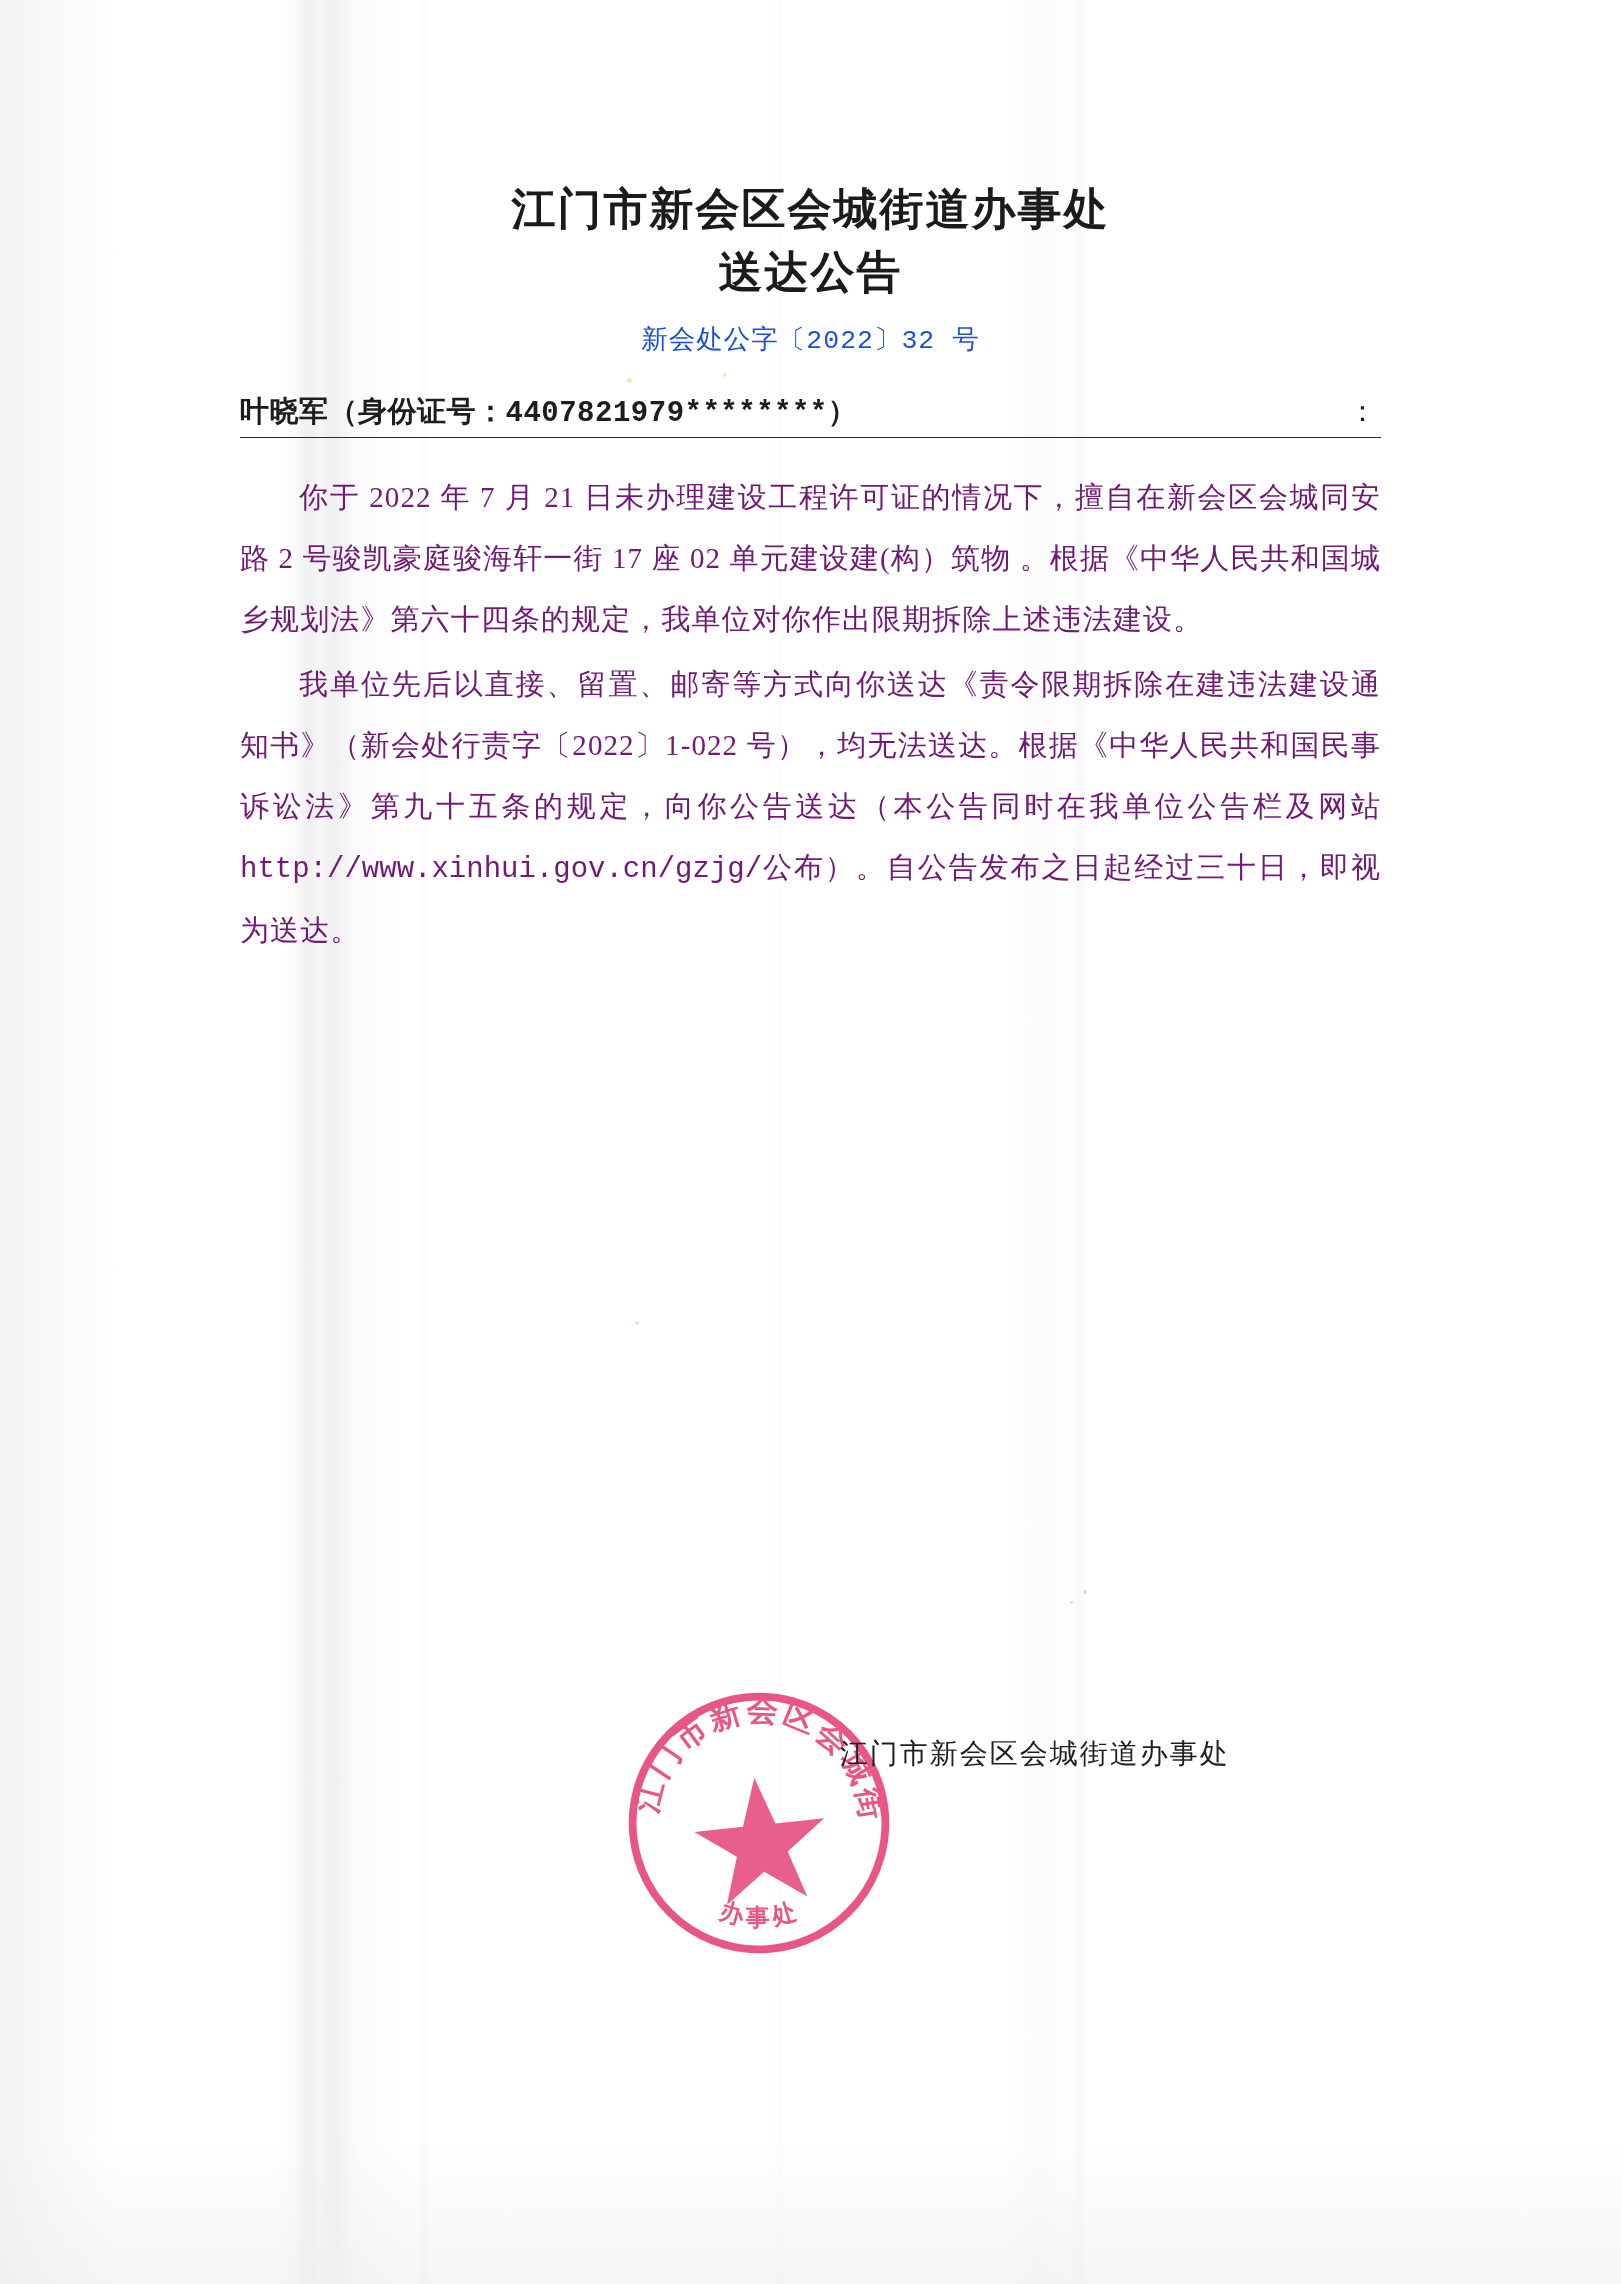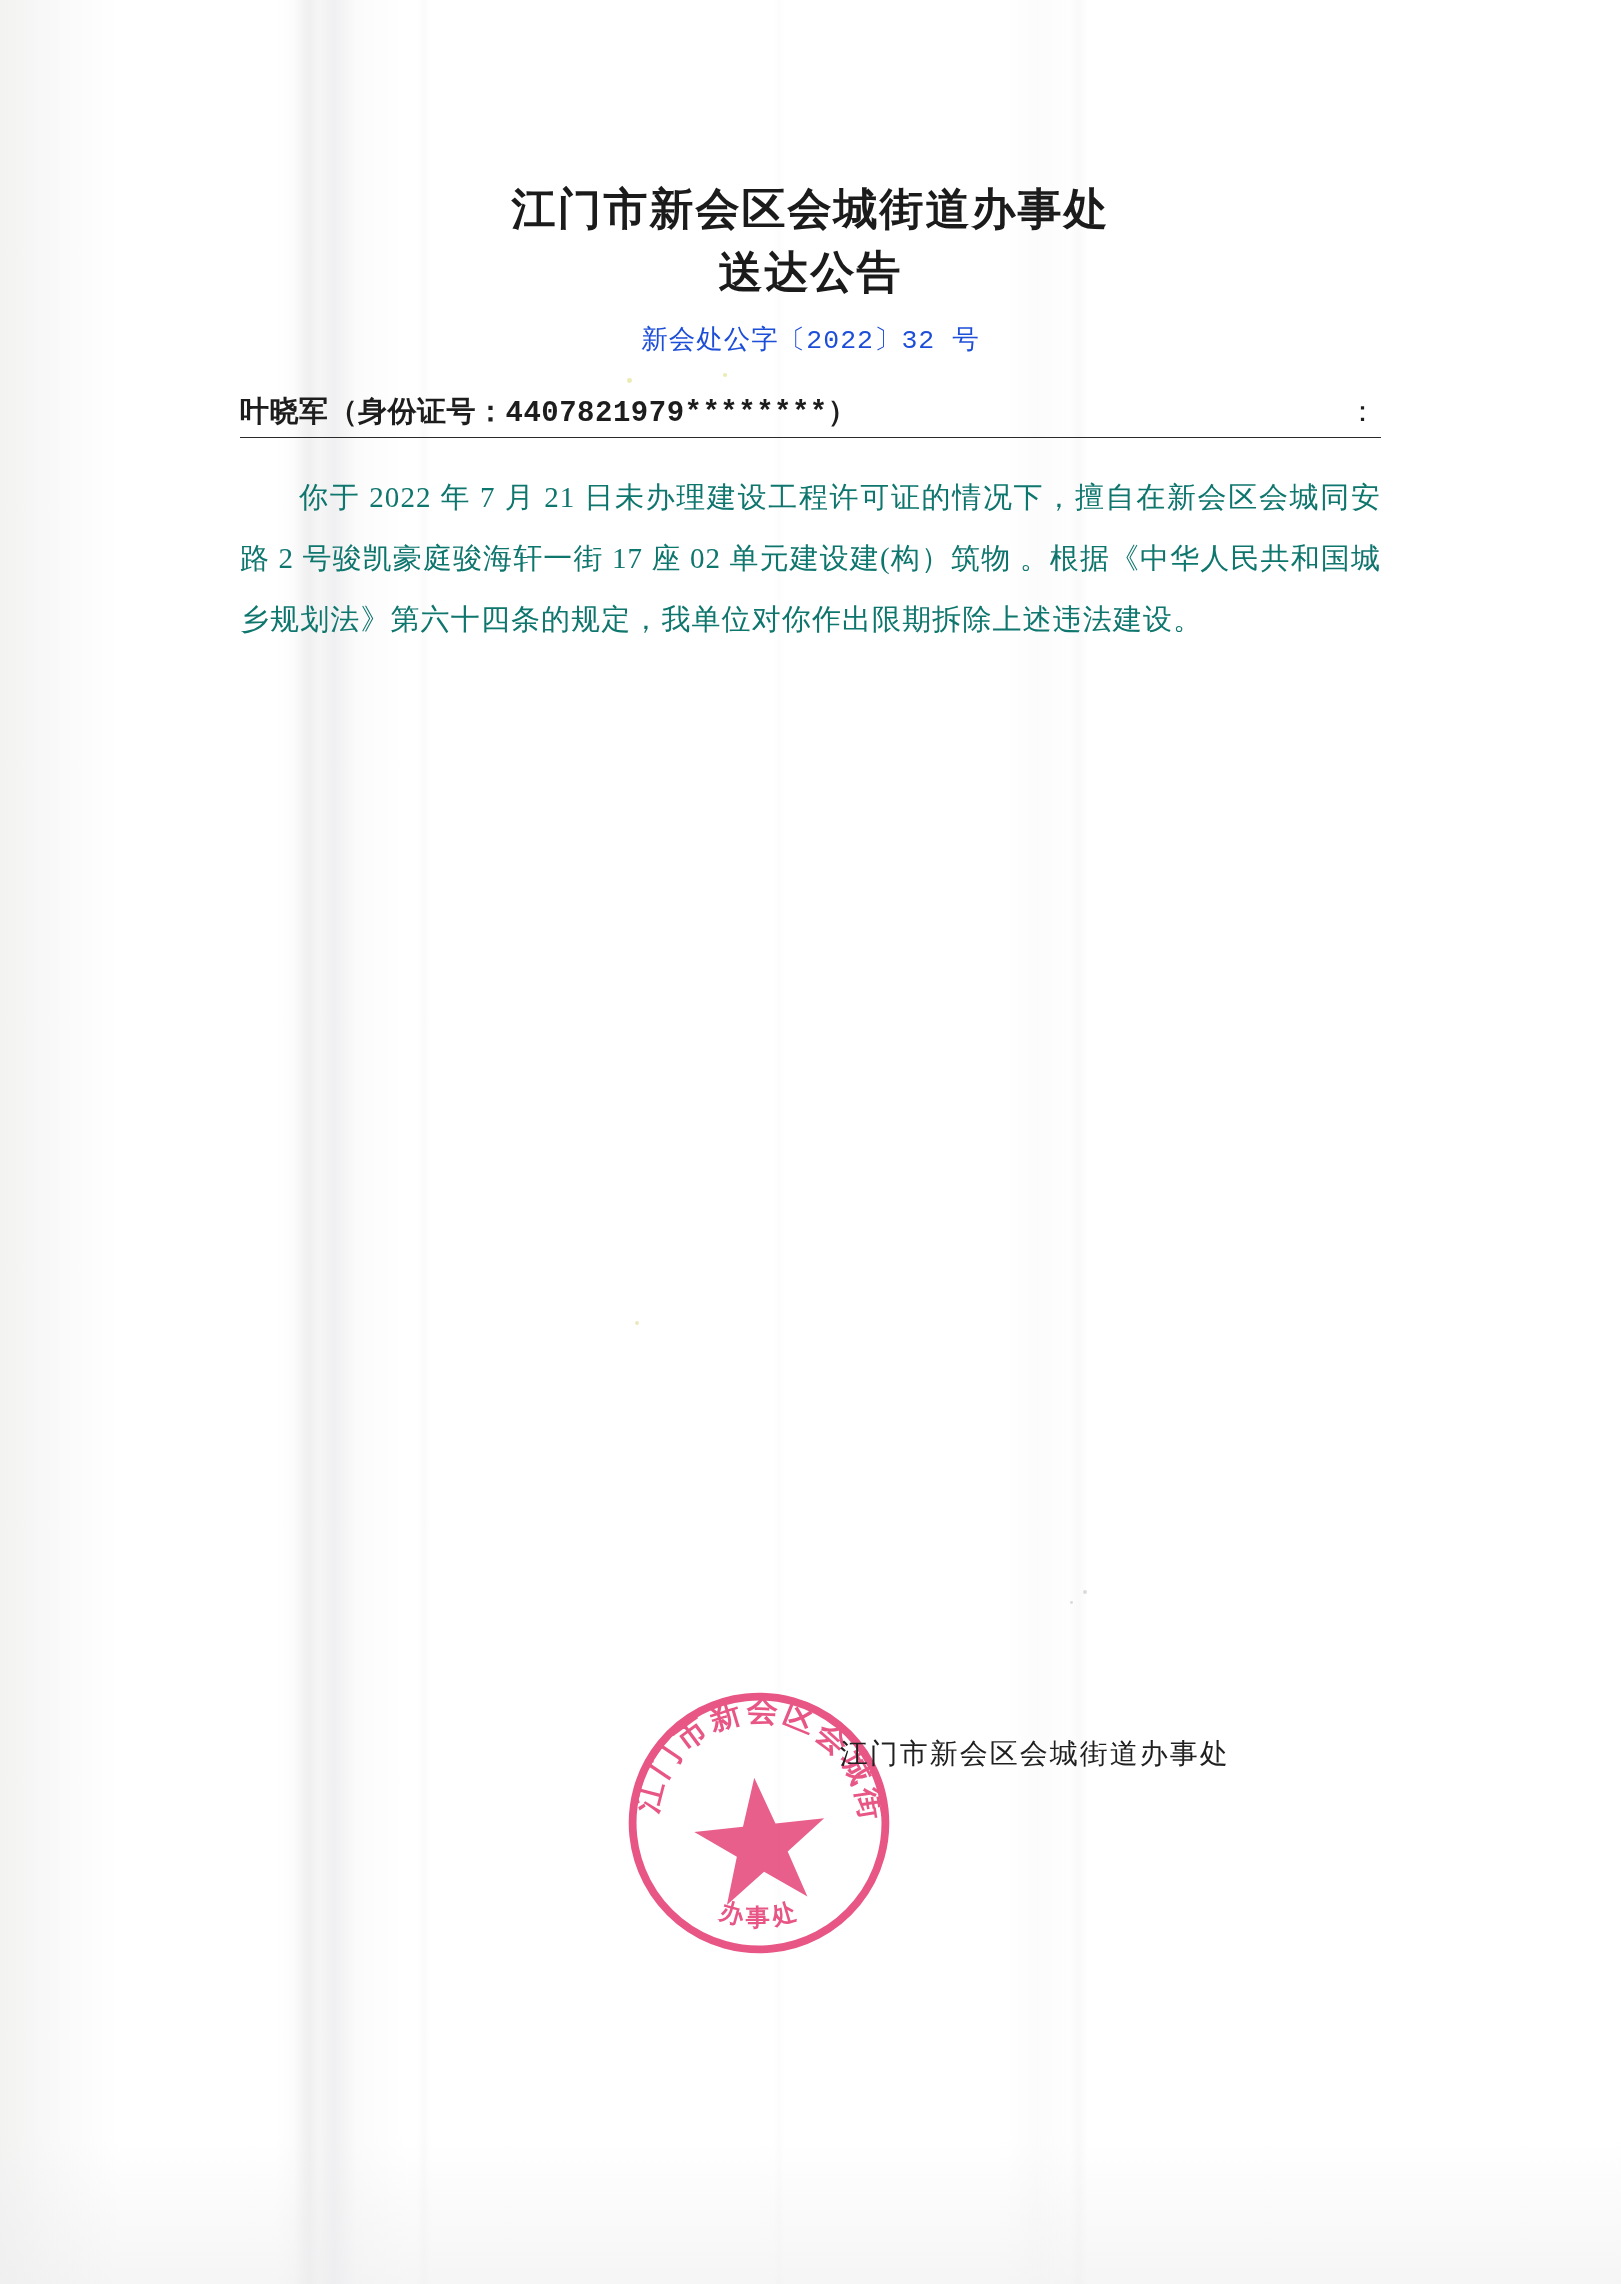--- a/index.html
+++ b/index.html
@@ -99,21 +99,21 @@
     color: #1d1d1d;
     padding-right: 3.9px;
     font-family: "Liberation Mono", "DejaVu Sans Mono", monospace;
   }
 
   
   .body-text { margin-top: 29px; }
   .para {
     font-size: 29px;
     line-height: 61px;
-    color: #0f766e;
+    color: #701a75;
     text-align: justify;
     text-justify: inter-character;
     text-indent: 59px;
     letter-spacing: 1.1px;
     font-family: "Liberation Serif", "DejaVu Serif", serif;
   }
   .para + .para { margin-top: 3.9px; }
   .para.urlpara { }
   .mono-inline { font-family: "Liberation Mono", "DejaVu Sans Mono", monospace; letter-spacing: 0; }
 
@@ -192,20 +192,21 @@
     <div class="doc-number">新会处公字〔2022〕32 号</div>
   </div>
 
   <div class="recipient-row">
     <div class="recipient-name">叶晓军（身份证号：4407821979********）</div>
     <div class="recipient-colon">：</div>
   </div>
 
   <div class="body-text">
     <p class="para">你于 2022 年 7 月 21 日未办理建设工程许可证的情况下，擅自在新会区会城同安路 2 号骏凯豪庭骏海轩一街 17 座 02 单元建设建(构）筑物 。根据《中华人民共和国城乡规划法》第六十四条的规定，我单位对你作出限期拆除上述违法建设。</p>
+    <p class="para urlpara"><span>我单位先后以直接、留置、邮寄等方式向你送达《责令限期拆除在建违法建设通知书》（新会处行责字〔2022〕1-022 号），均无法送达。根据《中华人民共和国民事诉讼法》第九十五条的规定，向你公告送达（本公告同时在我单位公告栏及网站 </span><span class="mono-inline">http://www.xinhui.gov.cn/gzjg/</span><span>公布）。自公告发布之日起经过三十日，即视为送达。</span></p>
   </div>
 
 </div>
 
 <div class="seal">
   <svg viewBox="0 0 200 200" xmlns="http://www.w3.org/2000/svg">
     <defs>
       <path id="arcpath" d="M 28,100 A 72,72 0 0 1 172,100" fill="none"></path>
       <path id="arcpath2" d="M 40,140 A 72,72 0 0 0 160,140" fill="none"></path>
     </defs>

